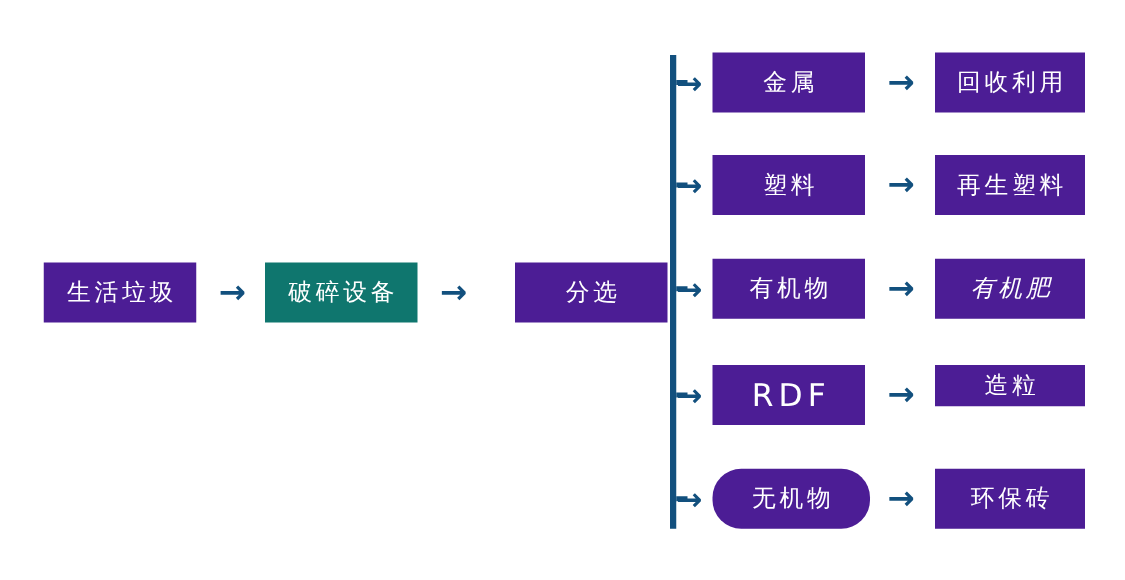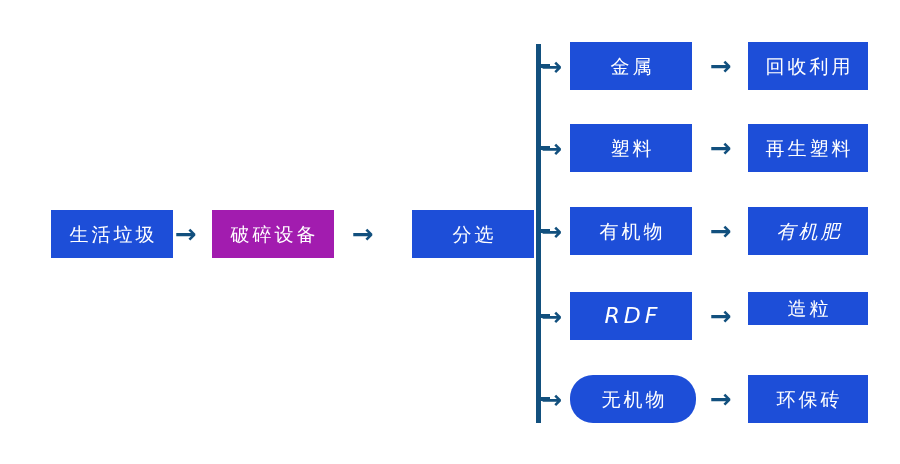--- a/index.html
+++ b/index.html
@@ -24,23 +24,23 @@
     align-items: center;
     justify-content: center;
     color: #ffffff;
     font-size: 19px;
     letter-spacing: 3px;
     text-indent: 3px;
     line-height: 1;
     box-sizing: border-box;
     white-space: nowrap;
   }
-  .node.blue  { background: #1d4ed8; }
-  .node.red   { background: #a21caf; }
-  .node.latin { letter-spacing: 4px; text-indent: 4px; font-size: 22px; font-style: italic; }
+  .node.blue  { background: #4c1d95; }
+  .node.red   { background: #0f766e; }
+  .node.latin { letter-spacing: 4px; text-indent: 4px; font-size: 25px; }
 
   .arrow {
     position: absolute;
     color: #12507E;
     font-size: 26px;
     line-height: 1;
     font-family: "DejaVu Sans", sans-serif;
     font-weight: bold;
     display: flex;
     align-items: center;
@@ -67,21 +67,21 @@
     display: flex;
     align-items: center;
     white-space: nowrap;
   }
 </style>
 </head>
 <body>
 
 <div id="canvas">
 
-  <div class="node blue" style="left:35px; top:210px; width:122px; height:48px;margin-left:16px;">生活垃圾</div>
+  <div class="node blue" style="left:35px; top:210px; width:122px; height:48px;">生活垃圾</div>
 
   <div class="arrow" style="left:165px; top:216px; width:42px; height:36px;">→</div>
 
   <div class="node red" style="left:212px; top:210px; width:122px; height:48px;">破碎设备</div>
 
   <div class="arrow" style="left:342px; top:216px; width:42px; height:36px;">→</div>
 
   <div class="node blue" style="left:388px; top:210px; width:122px; height:48px;margin-left:24px;">分选</div>
 
   <div class="trunk" style="left:536px; top:44px; width:5px; height:379px;"></div>

